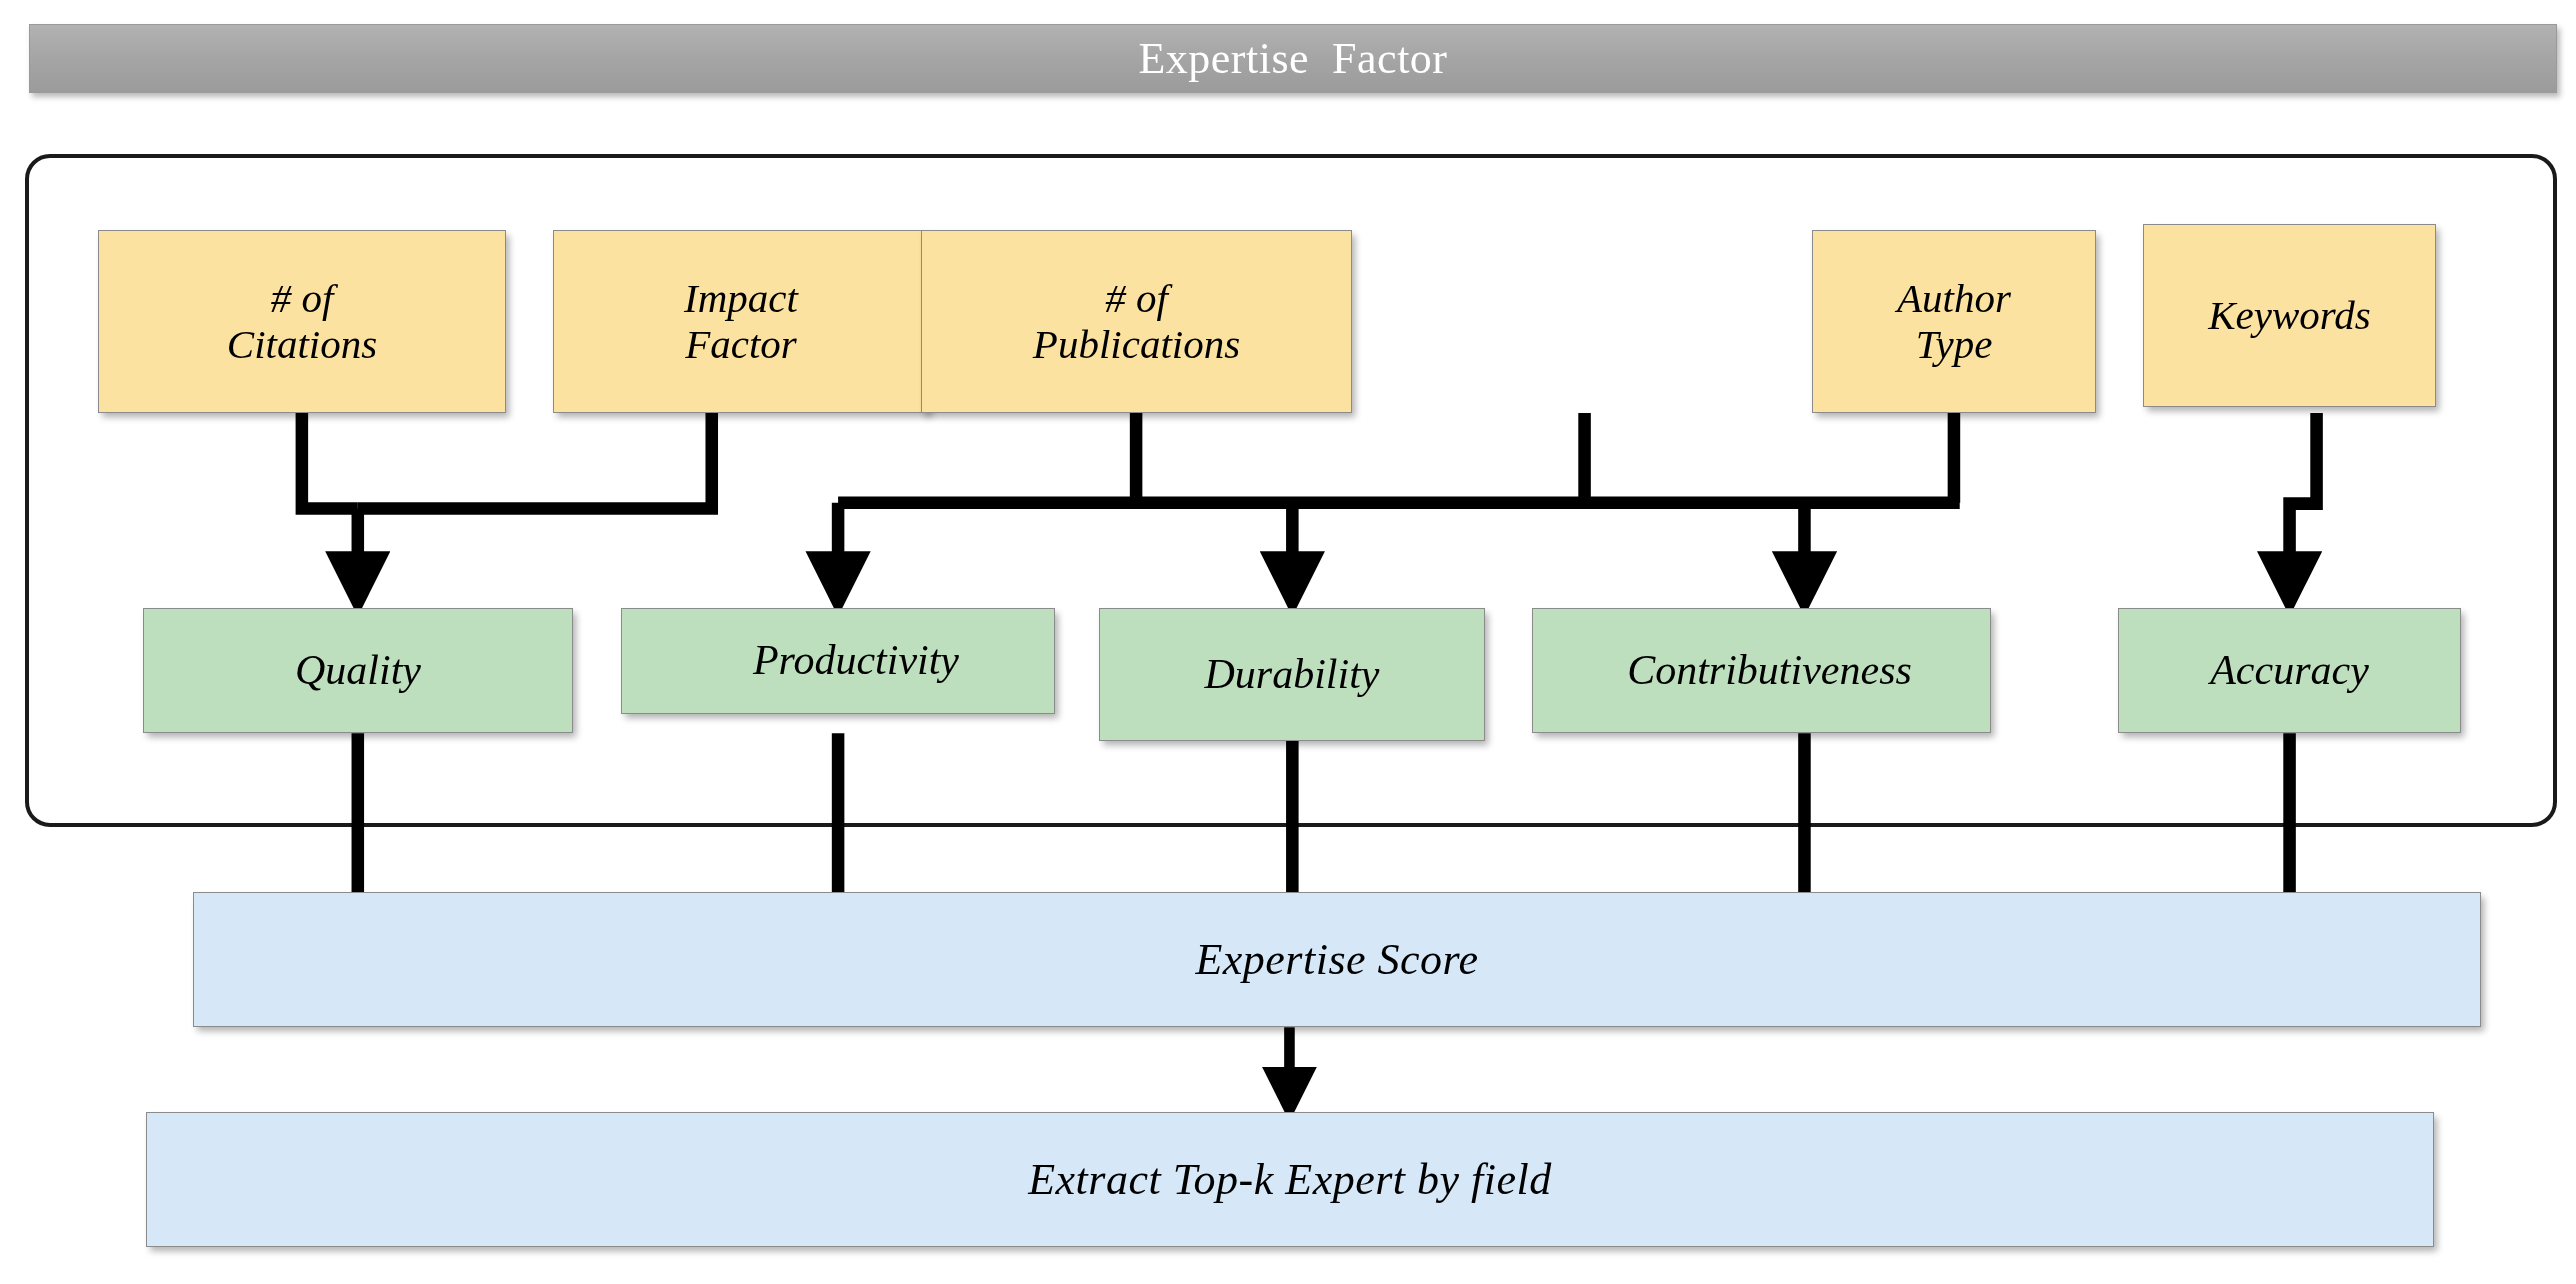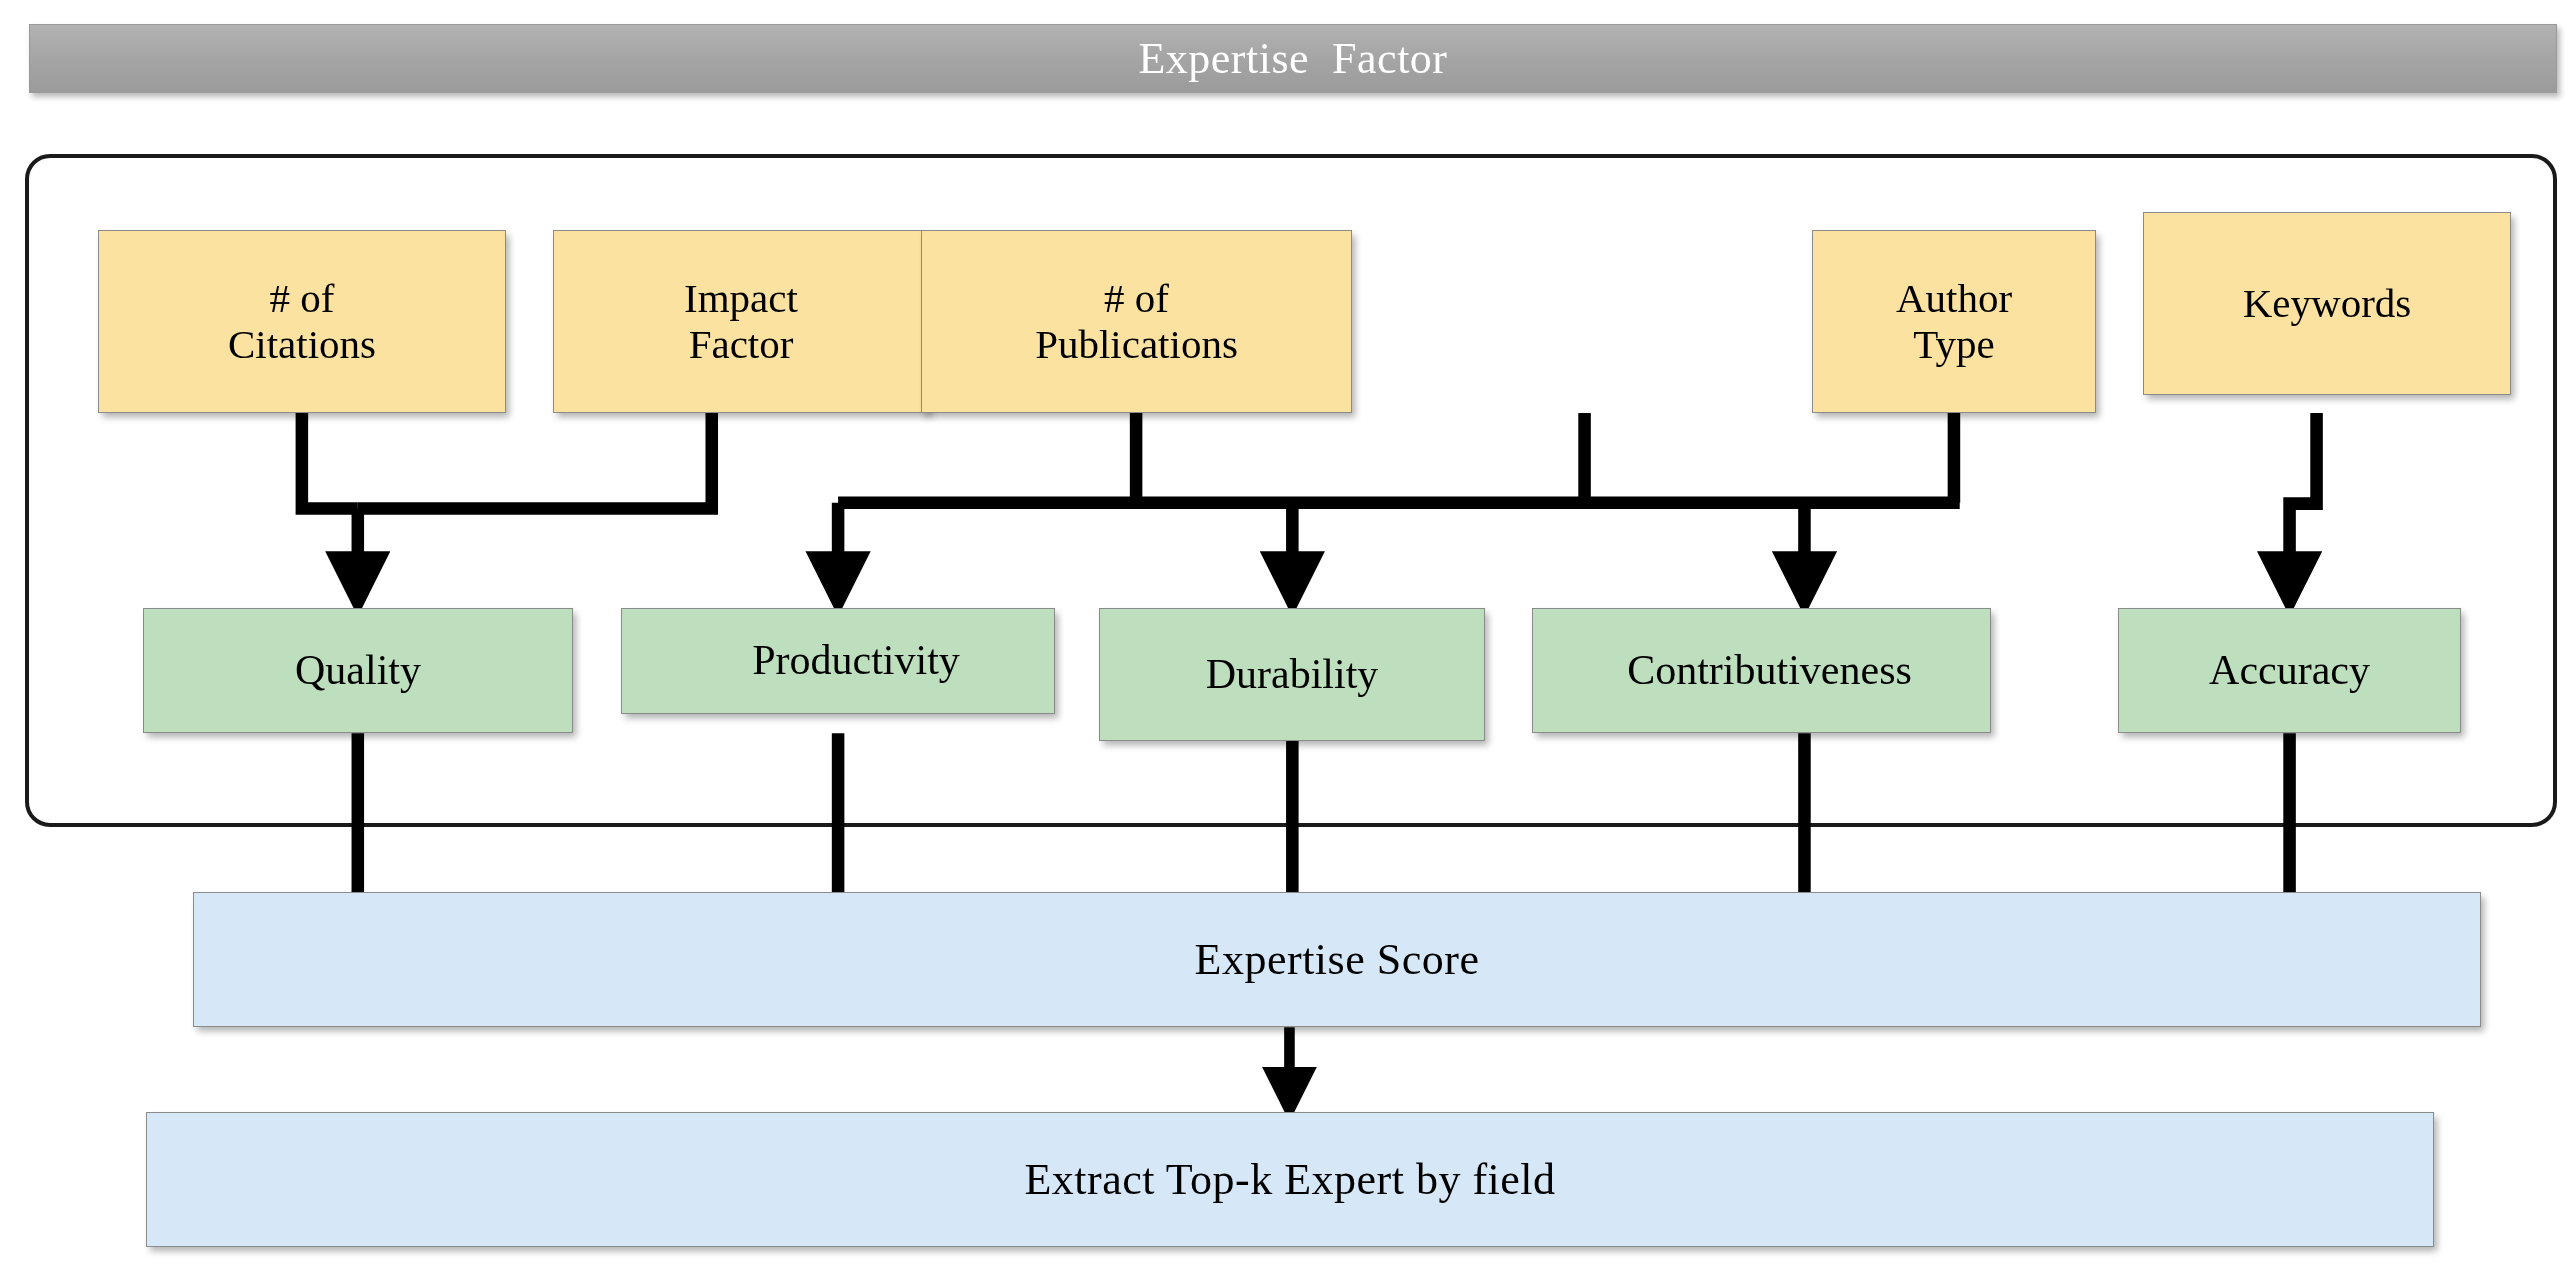--- a/index.html
+++ b/index.html
@@ -59,20 +59,21 @@
     position: absolute;
     box-sizing: border-box;
     display: flex;
     align-items: center;
     justify-content: center;
     text-align: center;
     color: #000000;
     line-height: 1.12;
     box-shadow: 3.9px 4.8px 6.8px rgba(0,0,0,0.30);
     border: 1px solid #8b8b8b;
+    font-style: italic;
   }
   .node.factor {
     background: #fbe2a0;
     font-size: 41px;
   }
   .node.metric {
     background: #bedfbd;
     font-size: 42px;
   }
   .node.output {
@@ -145,21 +146,21 @@
 Factor</span>
   </div>
   <div class="node factor" style="left:921px; top:230px; width:431px; height:183px;">
     <span class="label"># of
 Publications</span>
   </div>
   <div class="node factor" style="left:1812px; top:230px; width:284px; height:183px;">
     <span class="label">Author
 Type</span>
   </div>
-  <div class="node factor" style="left:2143px; top:212px; width:368px; height:183px;">
+  <div class="node factor" style="left:2143px; top:224px; width:293px; height:183px;">
     <span class="label">Keywords</span>
   </div>
 
   <div class="node metric" style="left:143px; top:608px; width:430px; height:125px;">
     <span class="label">Quality</span>
   </div>
   <div class="node metric" style="left:621px; top:608px; width:434px; height:106px;padding-left:36px;">
     <span class="label">Productivity</span>
   </div>
   <div class="node metric" style="left:1099px; top:608px; width:386px; height:133px;">

